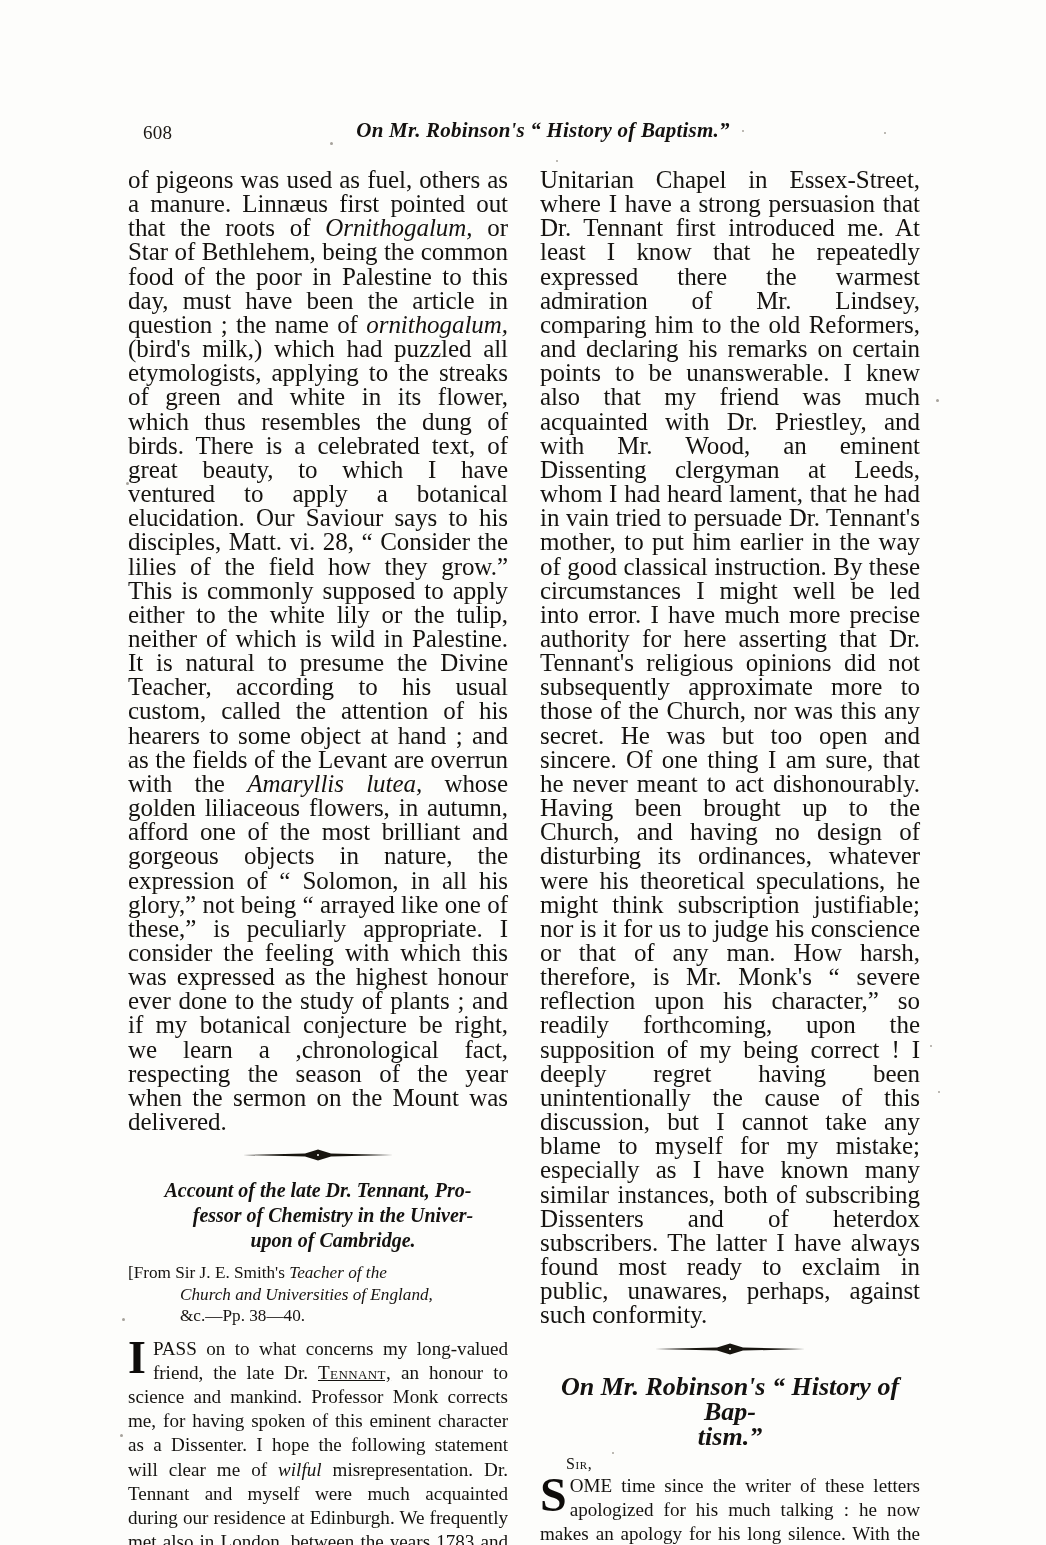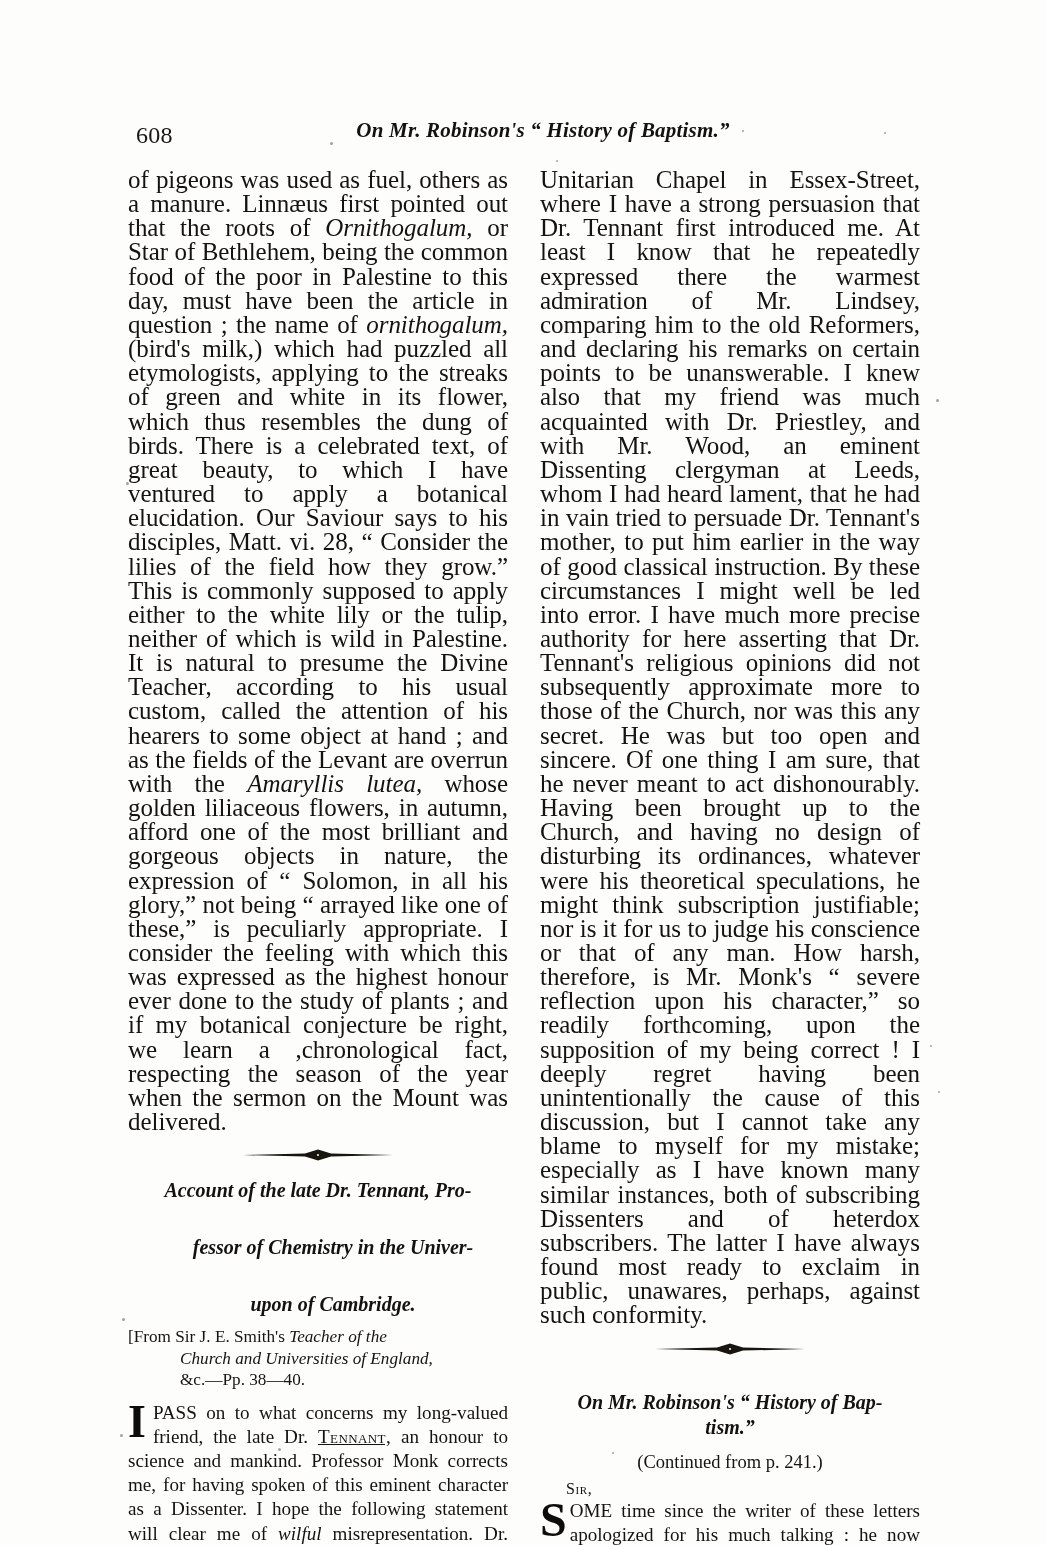--- a/index.html
+++ b/index.html
@@ -31,24 +31,24 @@
     height: 1320px;
   }
 
   
   .running-head {
     position: relative;
     height: 42px;
   }
   .folio {
     position: absolute;
-    left: 8px;
+    left: 15px;
     top: 4px;
     font-family: "Liberation Serif", "DejaVu Serif", serif;
-    font-size: 24px;
+    font-size: 19px;
     letter-spacing: 0.3px;
     color: #1a1713;
   }
   .head-title {
     position: absolute;
     left: 8px;
     right: 0;
     top: 0;
     text-align: center;
     font-style: italic;
@@ -123,27 +123,26 @@
     font-size: 20px;
     line-height: 25px;
     text-align: center;
     padding-left: 0;
     text-indent: 0;
     color: #141210;
   }
   .sec-heading .cont {
     display: block;
     padding-left: 30px;
-    margin-top: 32px;
   }
   .sec-heading-center {
-    margin: 28px 0 6px 0;
+    margin: 12px 0 6px 0;
     font-style: italic;
     font-weight: bold;
-    font-size: 20px;
+    font-size: 26px;
     line-height: 25px;
     text-align: center;
     color: #141210;
   }
   .continued {
     text-align: center;
     font-size: 18.5px;
     line-height: 24px;
     margin: 10px 0 6px 0;
     color: #151310;
@@ -243,21 +242,20 @@
             <path d="M0 7.1 L62 5.6 L75 1.6 L88 5.6 L150 7.1 L88 8.6 L75 12.6 L62 8.6 Z" fill="#18150f"></path>
             <circle cx="75" cy="7.1" r="1.0" fill="#fdfdfb"></circle>
           </svg>
         </div>
 
         <div class="sec-heading-center">
           <span>On Mr. Robinson's “ History of Bap-</span><br>
           <span>tism.”</span>
         </div>
 
-        <div class="continued">(Continued from p. 241.)</div>
 
         <div class="salutation">Sir,</div>
 
         <p class="dropcap-para"><span class="dropcap tight">S</span><span>OME time since the writer of these letters apologized for his much talking : he now makes an apology for his long silence.  With the occasion of it the Editor was made acquainted : and it may be proper just to hint here, that it proceeded from business quite unforeseen, and altoge-</span></p>
 
       </div>
     </div>
   </div>
 
   <div class="speck" style="left:330px;top:142px;width:3px;height:3px;"></div>

